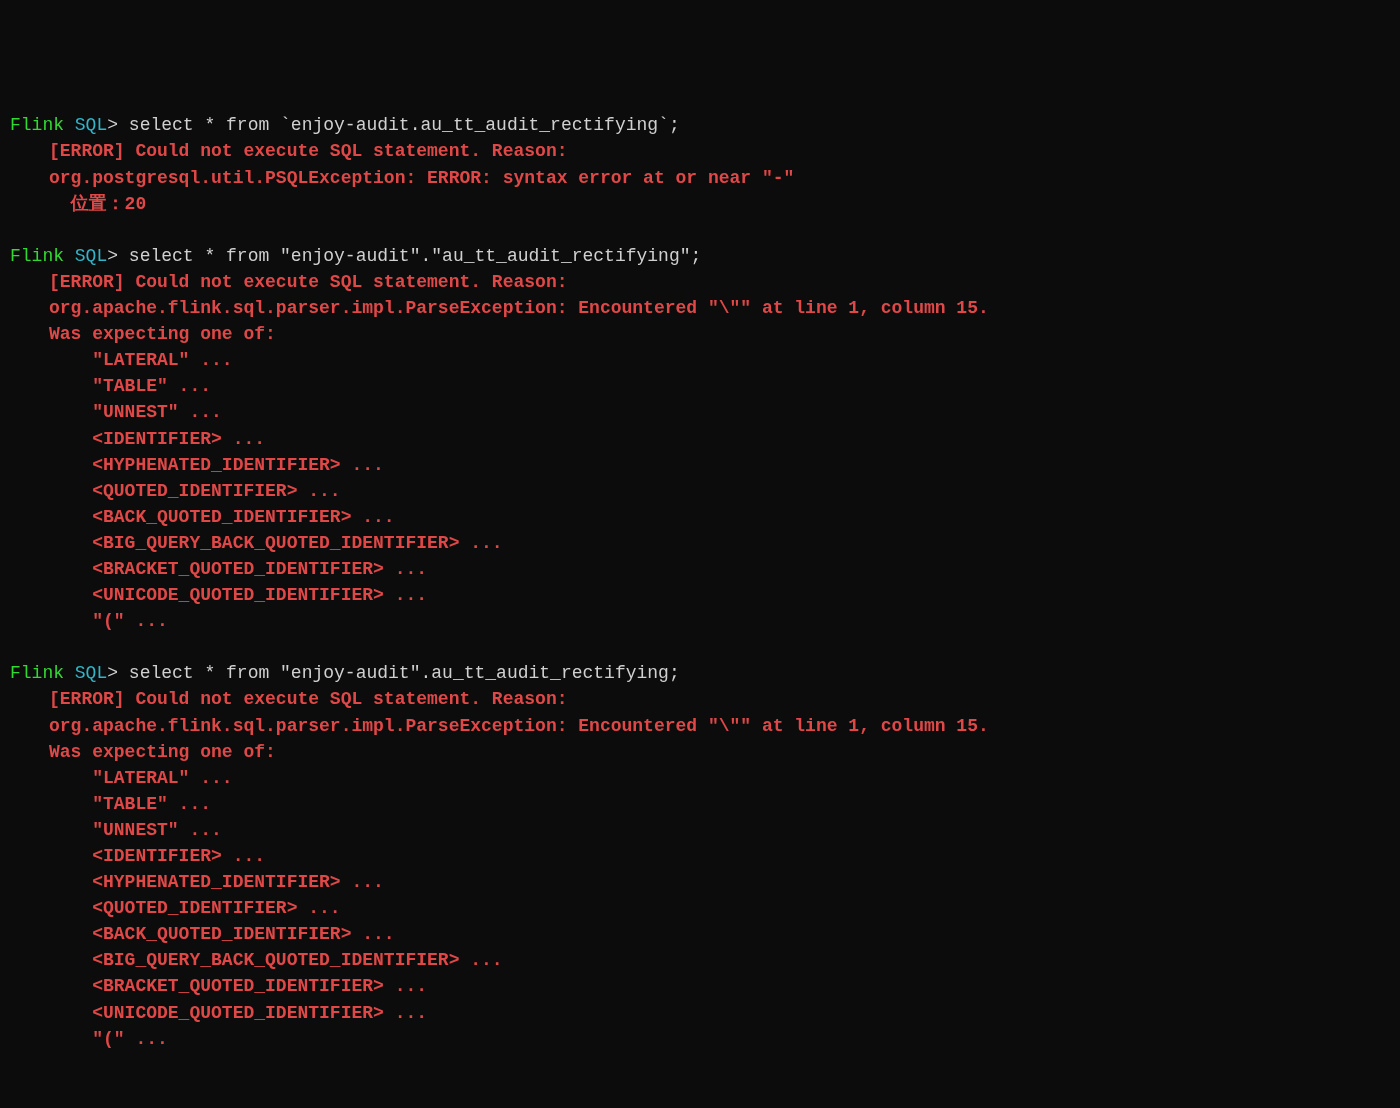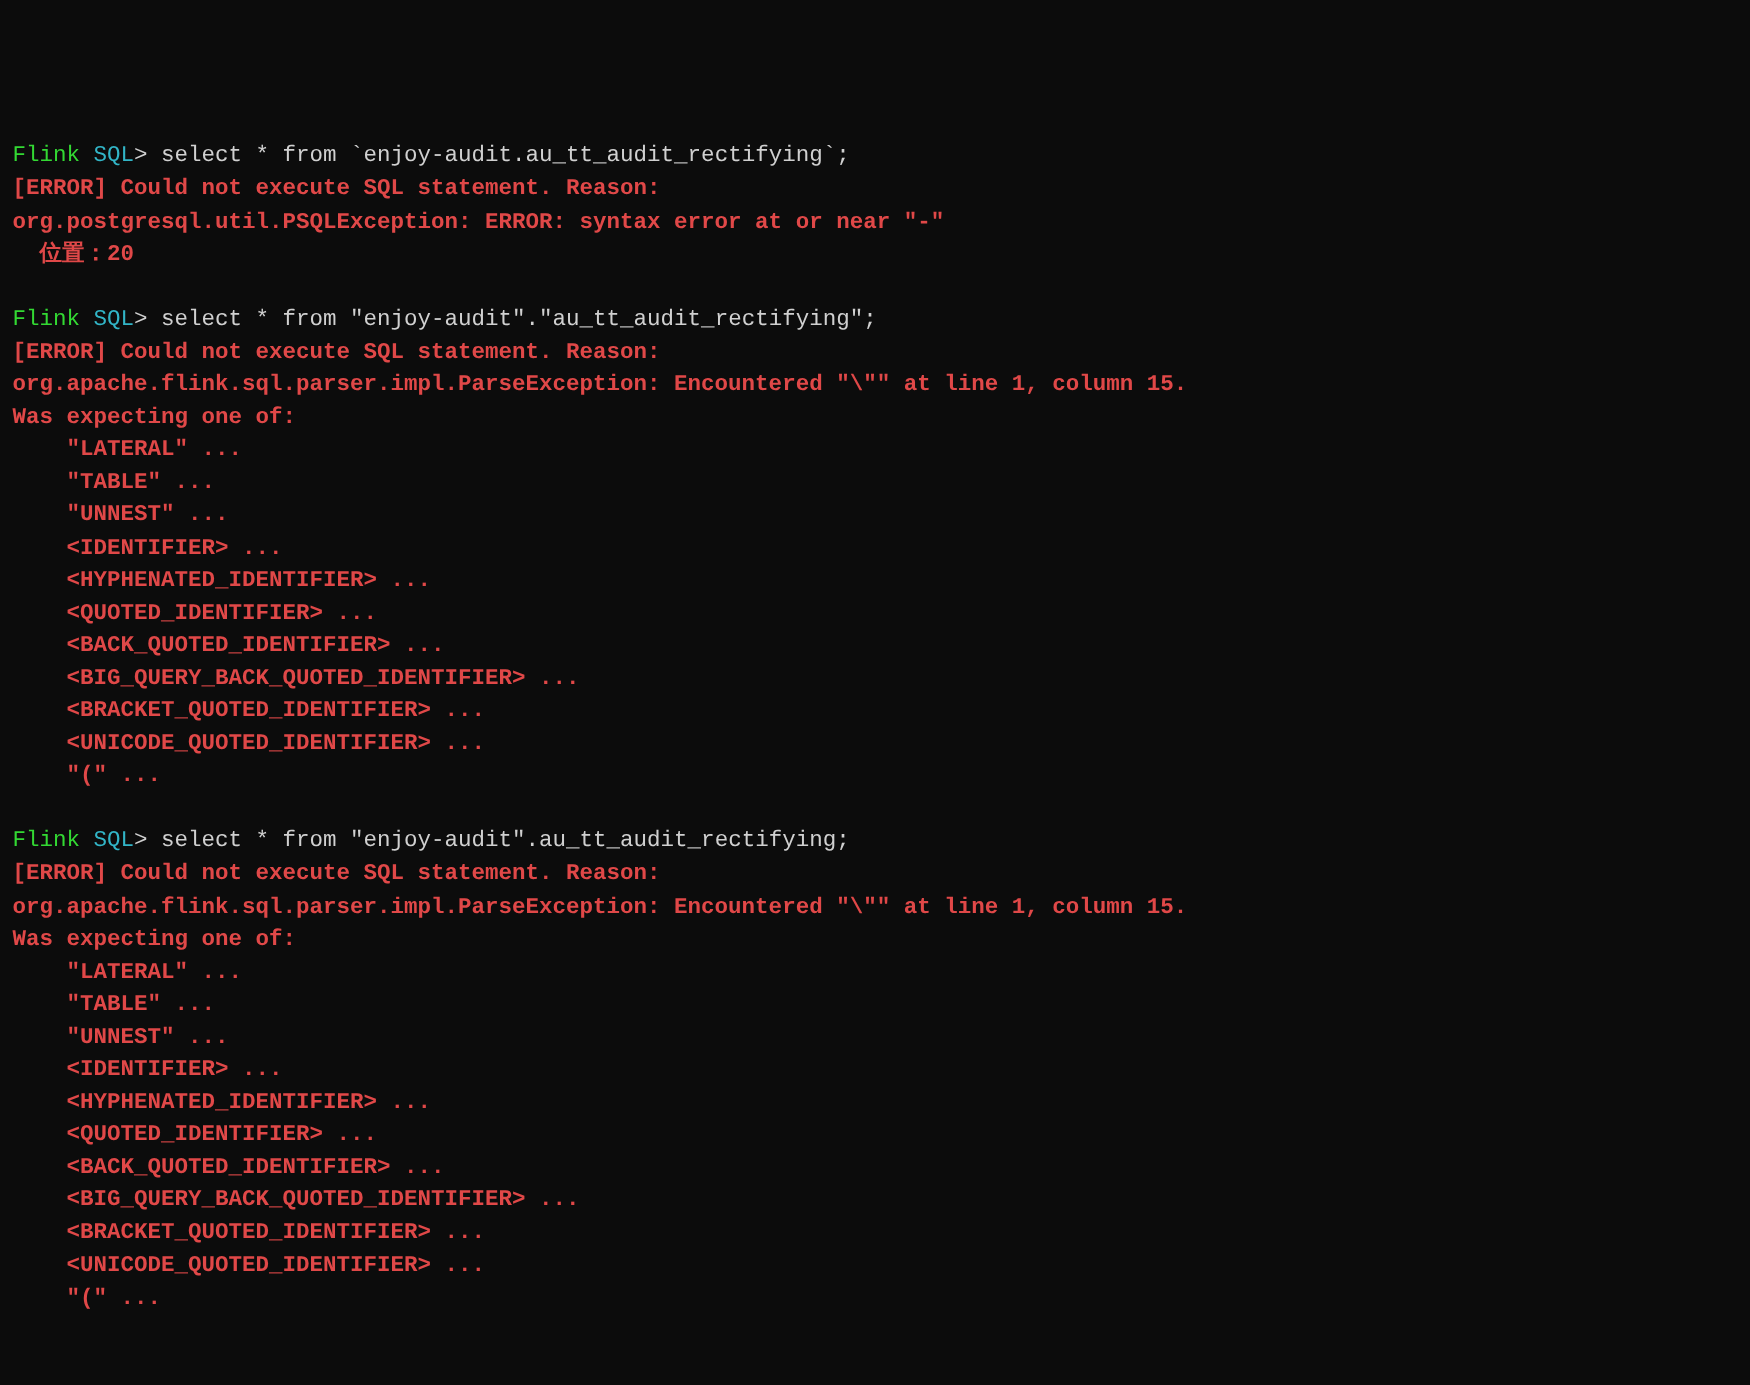--- a/index.html
+++ b/index.html
@@ -27,20 +27,21 @@
     }
     .prompt-sql {
       color: #32b5c7;
     }
     .cmd {
       color: #d0d0d0;
     }
     .err {
       color: #e04848;
       font-weight: bold;
+      margin-left: 39px;
     }
     .spacer {
       height: 1.45em;
     }
   </style>
 </head>
 <body>
 
 
 

